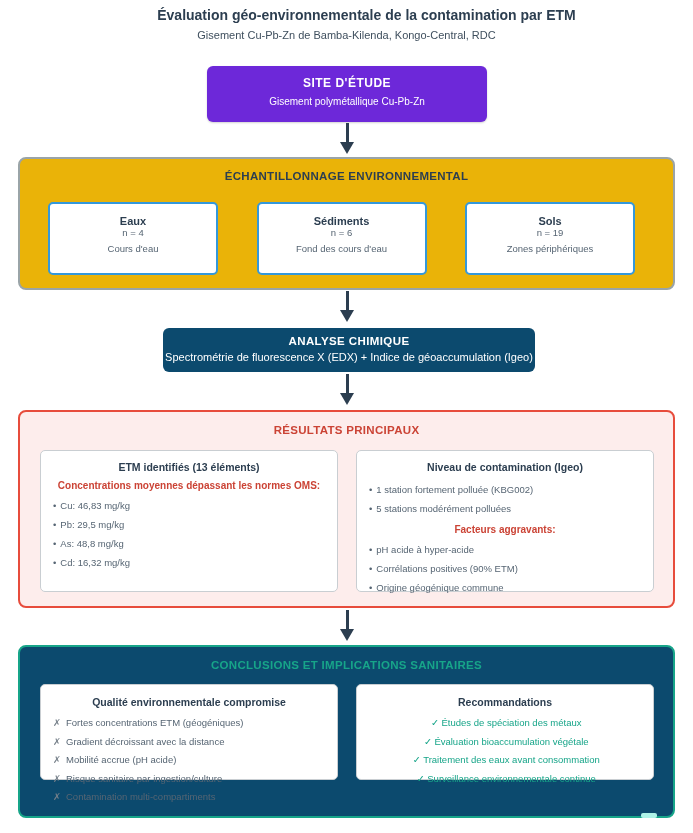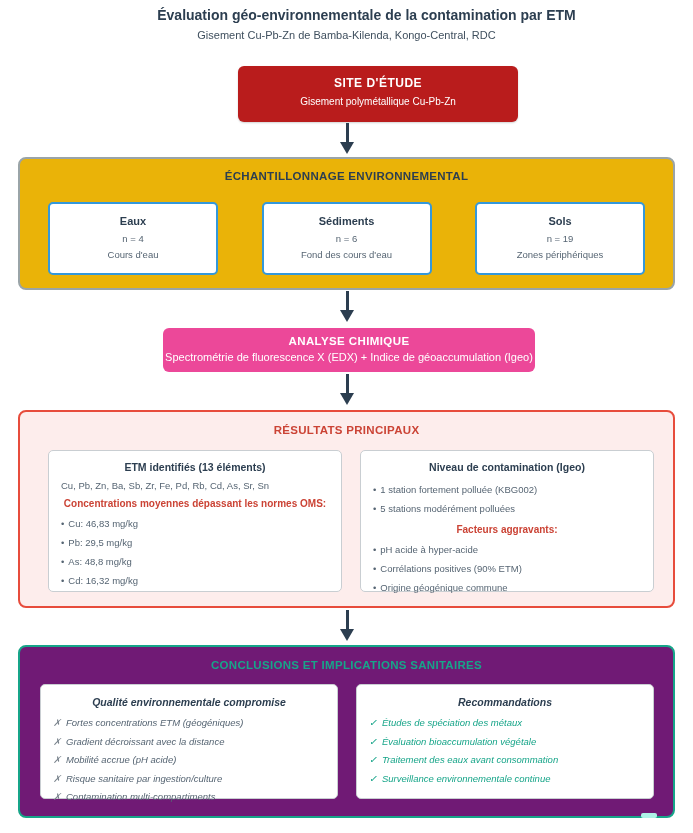--- a/index.html
+++ b/index.html
@@ -4,65 +4,65 @@
 <style>
   html,body{margin:0;padding:0;background:#ffffff;}
   body{width:693px;height:833px;position:relative;font-family:"Liberation Sans",sans-serif;-webkit-font-smoothing:antialiased;}
   .abs{position:absolute;}
   .center{text-align:center;}
 
   .main-title{top:7px;left:0;width:693px;font-size:14px;font-weight:bold;color:#2c3e50;padding-left:20px;}
   .main-subtitle{top:29px;left:0;width:693px;font-size:11px;color:#3f4f5e;}
 
   
-  .site-box{left:207px;top:66px;width:280px;height:56px;background:#b91c1c;border-radius:6px;box-shadow:0 1px 2px rgba(0,0,0,.18);color:#fff;box-sizing:border-box;margin-left:31px;}
+  .site-box{left:207px;top:66px;width:280px;height:56px;background:#6d28d9;border-radius:6px;box-shadow:0 1px 2px rgba(0,0,0,.18);color:#fff;box-sizing:border-box;}
   .site-title{margin-top:10px;font-size:12px;font-weight:bold;letter-spacing:.5px;}
   .site-sub{margin-top:6px;font-size:10px;}
 
   
   .arrow{left:340px;width:14px;height:31px;}
   .arrow .stem{width:3px;height:19px;margin:0 auto;background:#2c3e50;}
   .arrow .head{width:0;height:0;border-left:7px solid transparent;border-right:7px solid transparent;border-top:12px solid #2c3e50;}
   .a1{top:123px;} .a2{top:291px;} .a3{top:374px;} .a4{top:610px;}
 
   
   .sampling{left:18px;top:157px;width:657px;height:133px;background:#eab308;border:2px solid #9aa4a8;border-radius:8px;box-sizing:border-box;}
   .sampling-title{margin-top:11px;font-size:11.5px;font-weight:bold;color:#2c3e50;letter-spacing:.3px;}
-  .sample-row{position:absolute;top:43px;left:28px;right:28px;display:flex;justify-content:space-between;}
+  .sample-row{position:absolute;top:43px;left:28px;right:38px;display:flex;justify-content:space-between;}
   .sample-card{width:170px;height:73px;background:#fff;border:2px solid #3498db;border-radius:5px;box-sizing:border-box;text-align:center;}
   .sample-label{margin-top:11px;font-size:11px;font-weight:bold;color:#2c3e50;}
-  .sample-count{margin-top:6px;font-size:9.5px;color:#566573;}
+  .sample-count{margin-top:0;font-size:9.5px;color:#566573;}
   .sample-desc{margin-top:5px;font-size:9.5px;color:#566573;}
 
   
-  .analysis{left:163px;top:328px;width:372px;height:44px;background:#ec4899;border-radius:6px;color:#fff;box-sizing:border-box;}
+  .analysis{left:163px;top:328px;width:372px;height:44px;background:#0c4a6e;border-radius:6px;color:#fff;box-sizing:border-box;}
   .analysis-title{margin-top:7px;font-size:11.5px;font-weight:bold;letter-spacing:.4px;}
   .analysis-sub{margin-top:4px;font-size:11px;}
 
   
   .results{left:18px;top:410px;width:657px;height:198px;background:#fdedec;border:2px solid #e74c3c;border-radius:8px;box-sizing:border-box;}
   .results-title{margin-top:12px;font-size:11.5px;font-weight:bold;color:#cb4335;letter-spacing:.3px;}
   .res-row{position:absolute;top:38px;left:20px;right:19px;display:flex;gap:18px;}
   .sub-card{flex:1;background:#fff;border:1px solid #c9ced2;border-radius:5px;box-sizing:border-box;padding:10px 12px 8px 12px;}
   .res-card{height:142px;}
   .card-title{text-align:center;font-size:10.5px;font-weight:bold;color:#2c3e50;margin-bottom:7px;}
   .elements-line{font-size:9.5px;color:#566573;margin-bottom:7px;}
   .red-subhead{text-align:center;font-size:10px;font-weight:bold;color:#cb4335;margin-bottom:5px;}
   .item-row{font-size:9.5px;color:#566573;line-height:19px;white-space:nowrap;}
   .blt{margin-right:4px;color:#566573;}
 
   
-  .conclusions{left:18px;top:645px;width:657px;height:173px;background:#701a75;border:2px solid #17a589;border-radius:8px;box-sizing:border-box;}
+  .conclusions{left:18px;top:645px;width:657px;height:173px;background:#0c4a6e;border:2px solid #17a589;border-radius:8px;box-sizing:border-box;}
   .conclusions-title{margin-top:12px;font-size:11.5px;font-weight:bold;color:#17a589;letter-spacing:.3px;}
   .con-row{position:absolute;top:37px;left:20px;right:19px;display:flex;gap:18px;}
-  .con-card{height:115px;padding-top:11px;font-style:italic;}
+  .con-card{height:96px;padding-top:11px;}
   .con-card .card-title{margin-bottom:6px;}
   .con-item{font-size:9.5px;line-height:18.6px;white-space:nowrap;}
   .quality-item{color:#566573;}
-  .reco-item{color:#17a589;}
+  .reco-item{color:#17a589;text-align:center;}
   .mark{display:inline-block;width:13px;}
   .cross{color:#76808a;}
   .check{color:#17a589;}
 
   .border-tick{left:641px;top:813px;width:16px;height:5px;background:#aef3e7;border-radius:2px;}
 </style>
 </head>
 <body>
 
 <div>
@@ -113,23 +113,22 @@
 
   <div class="abs arrow a3">
       <div class="stem"></div>
       <div class="head"></div>
     </div>
 
   <div class="abs center results">
     <div class="results-title">RÉSULTATS PRINCIPAUX</div>
     <div class="res-row">
 
-      <div class="sub-card res-card" style="text-align:left;margin-left:8px;">
+      <div class="sub-card res-card" style="text-align:left;">
         <div class="card-title">ETM identifiés (13 éléments)</div>
-        <div class="elements-line">Cu, Pb, Zn, Ba, Sb, Zr, Fe, Pd, Rb, Cd, As, Sr, Sn</div>
         <div class="red-subhead">Concentrations moyennes dépassant les normes OMS:</div>
         <div class="item-row"><span class="blt">•</span><span>Cu: 46,83 mg/kg</span></div>
         <div class="item-row"><span class="blt">•</span><span>Pb: 29,5 mg/kg</span></div>
         <div class="item-row"><span class="blt">•</span><span>As: 48,8 mg/kg</span></div>
         <div class="item-row"><span class="blt">•</span><span>Cd: 16,32 mg/kg</span></div>
       </div>
 
       <div class="sub-card res-card" style="text-align:left;">
         <div class="card-title">Niveau de contamination (Igeo)</div>
         <div class="item-row"><span class="blt">•</span><span>1 station fortement polluée (KBG002)</span></div>

